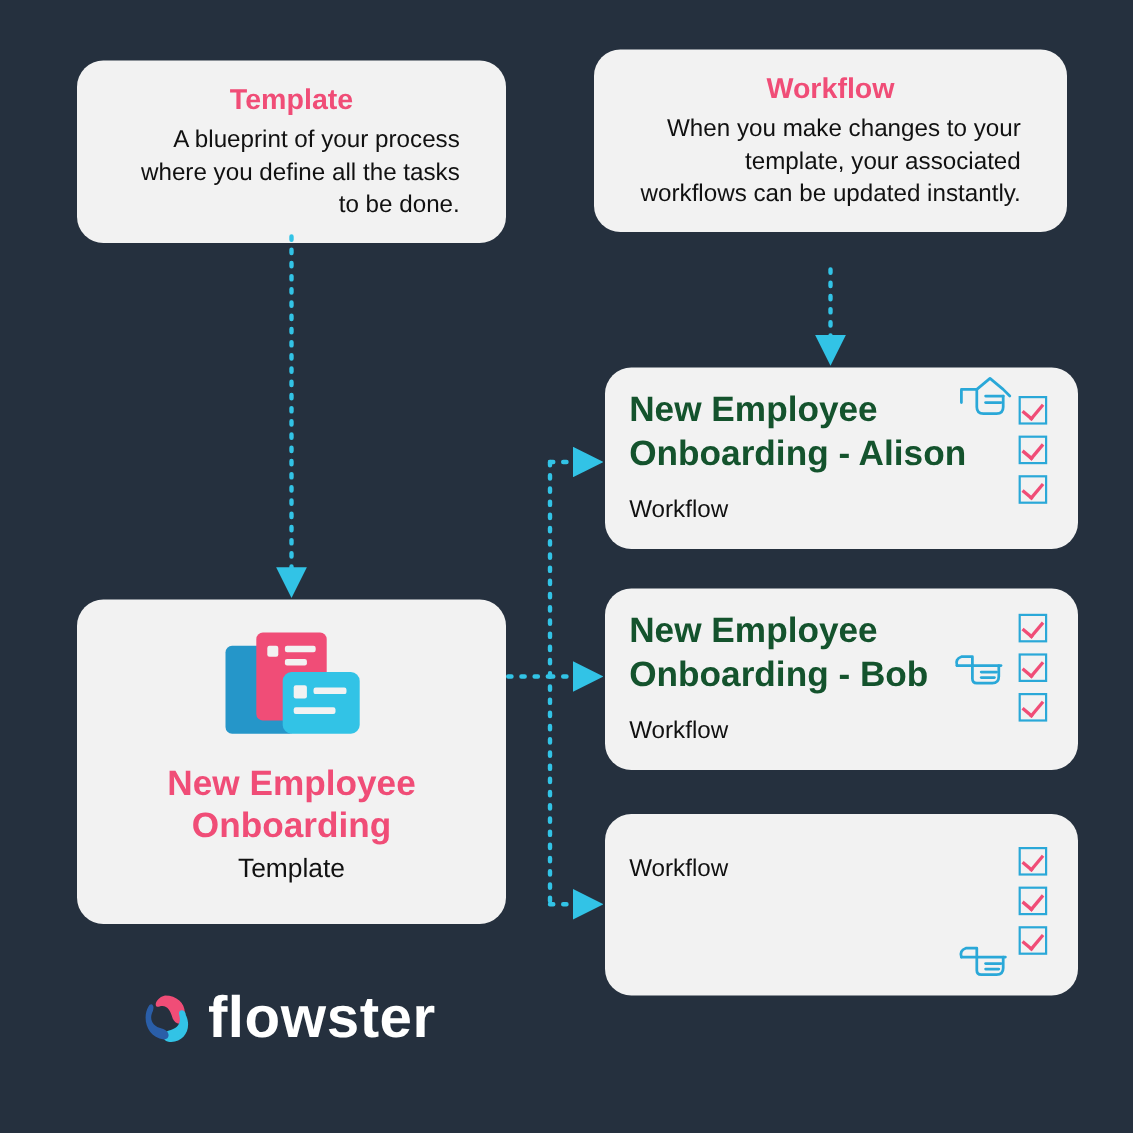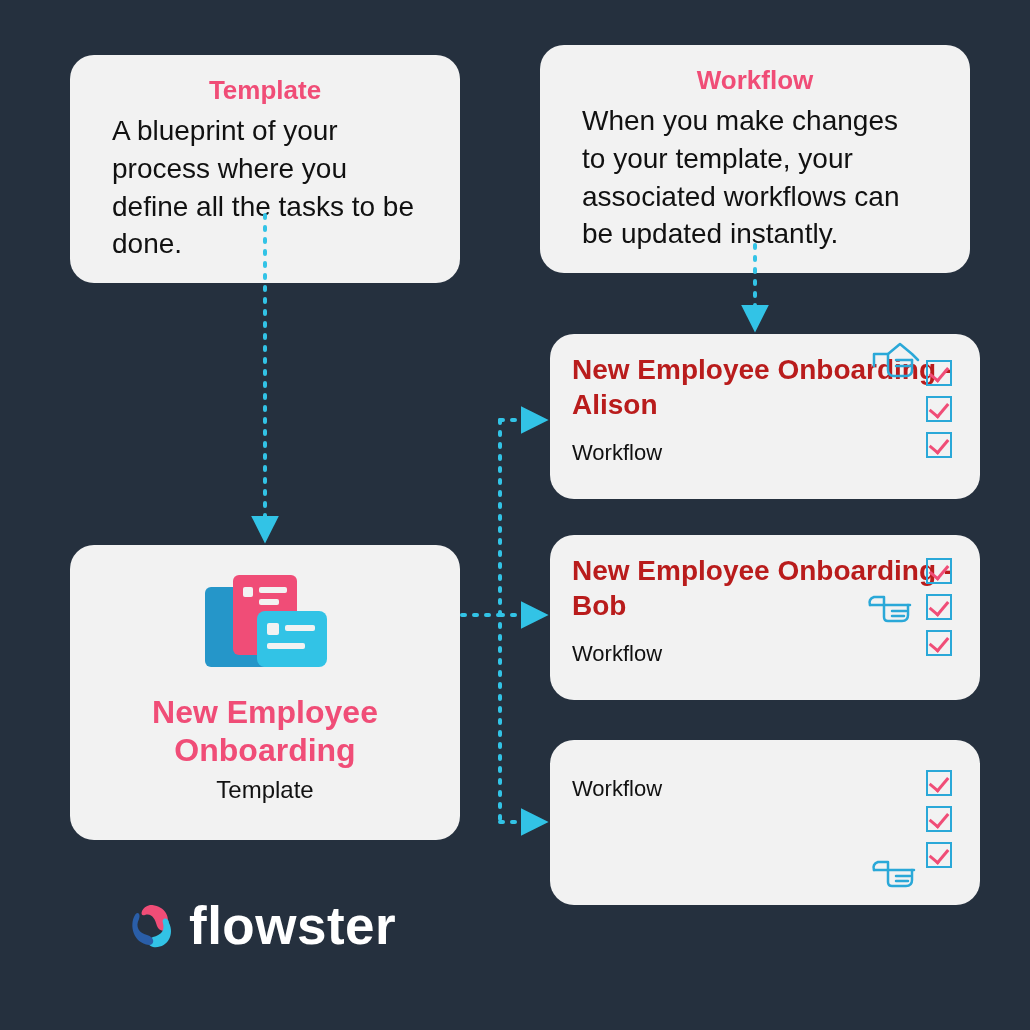--- a/index.html
+++ b/index.html
@@ -17,43 +17,43 @@
     padding: 20px 42px;
   }
   .card-title {
     color: #f04d77;
     font-weight: 700;
     font-size: 26px;
     text-align: center;
   }
   .card-desc {
     color: #111;
-    font-size: 28px;
-    text-align: left;
+    font-size: 22px;
+    text-align: right;
     line-height: 1.35;
     margin-top: 6px;
   }
   .tpl-main { text-align: center; }
   .tpl-main-title {
     color: #f04d77;
     font-weight: 800;
     font-size: 32px;
     line-height: 1.2;
     margin-top: 0;
   }
   .tpl-main-sub {
     color: #111;
     font-size: 24px;
     margin-top: 6px;
   }
   .wf-card { padding: 18px 22px 22px 22px; }
   .wf-title {
-    color: #b91c1c;
+    color: #14532d;
     font-weight: 800;
-    font-size: 28px;
+    font-size: 32px;
     line-height: 1.25;
   }
   .wf-sub {
     color: #111;
     font-size: 22px;
     margin-top: 18px;
   }
 
   .checkboxes {
     position: absolute;

